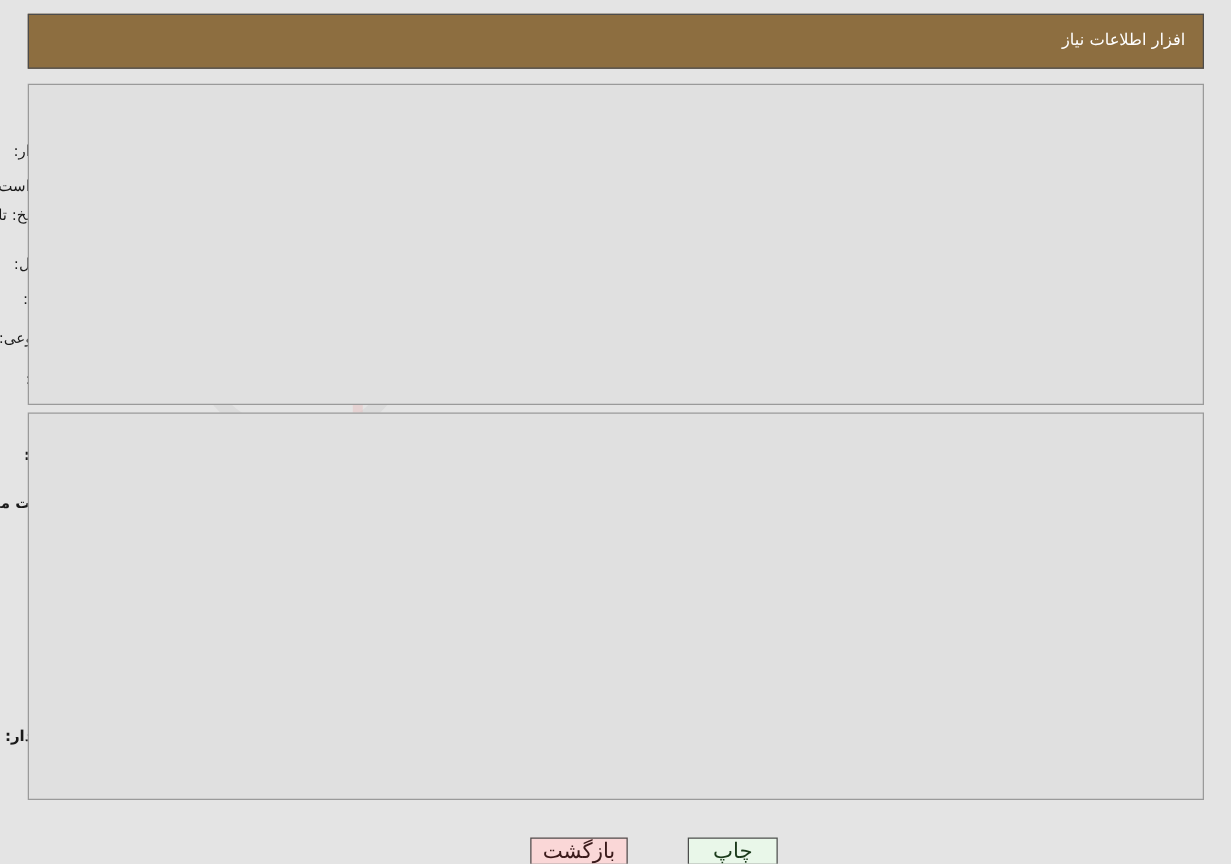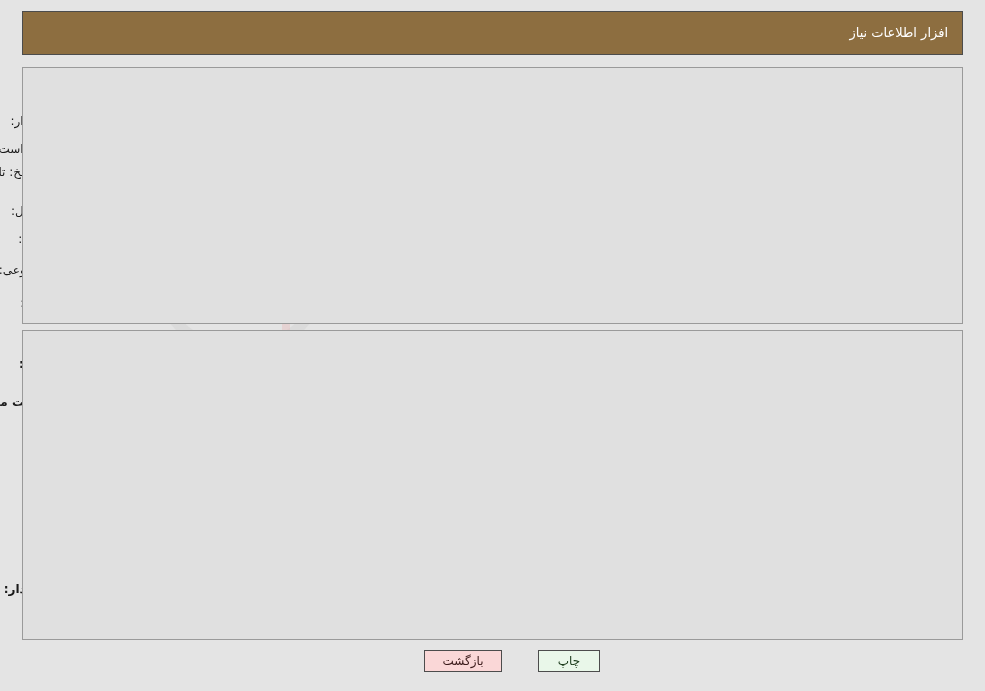--- a/index.html
+++ b/index.html
@@ -205,27 +205,28 @@
     color: #1a1a1a;
     font-size: 12px;
   }
 
   
   .btn {
     position: absolute;
     height: 22px;
     border: 1px solid #4c4c4c;
     box-sizing: border-box;
-    font-size: 12px;
+    font-size: 17px;
     text-align: center;
     line-height: 20px;
     cursor: pointer;
     font-family: "DejaVu Sans", "Liberation Sans", sans-serif;
-  }
-  #btn-print  { left: 538px; top: 650px; width: 62px; background: #e9f7e9; color: #1a3a1a; }
+    margin-top: 20px;
+  }
+  #btn-print  { left: 550px; top: 650px; width: 72px; background: #e9f7e9; color: #1a3a1a; }
   #btn-back   { left: 424px; top: 650px; width: 78px; background: #fad7d7; color: #3a1a1a; }
 </style>
 </head>
 <body>
 
 <div class="watermark">
   <svg class="wm-shield" viewBox="0 0 180 150">
     <path d="M90 4 L168 30 L168 80 C168 118 132 142 90 148 C48 142 12 118 12 80 L12 30 Z" fill="none" stroke="#c8c8c8" stroke-width="11"></path>
     <path d="M50 74 L78 102 L132 48" fill="none" stroke="#f0c0c0" stroke-width="13" stroke-linecap="round" stroke-linejoin="round"></path>
   </svg>

